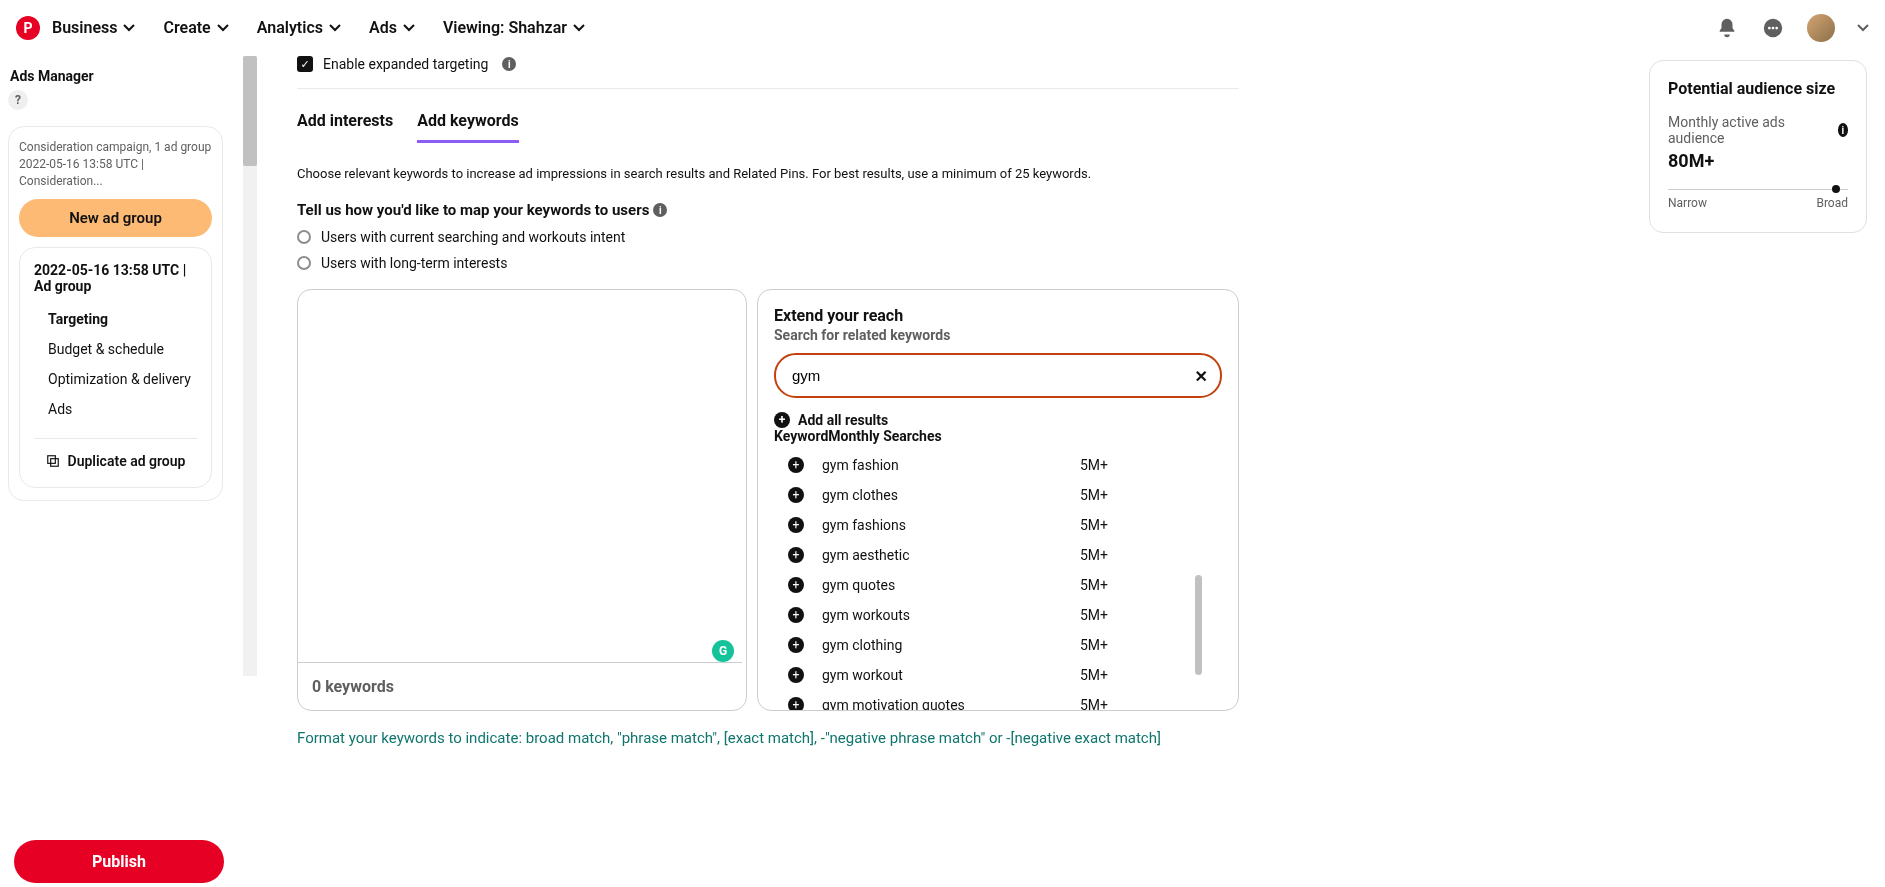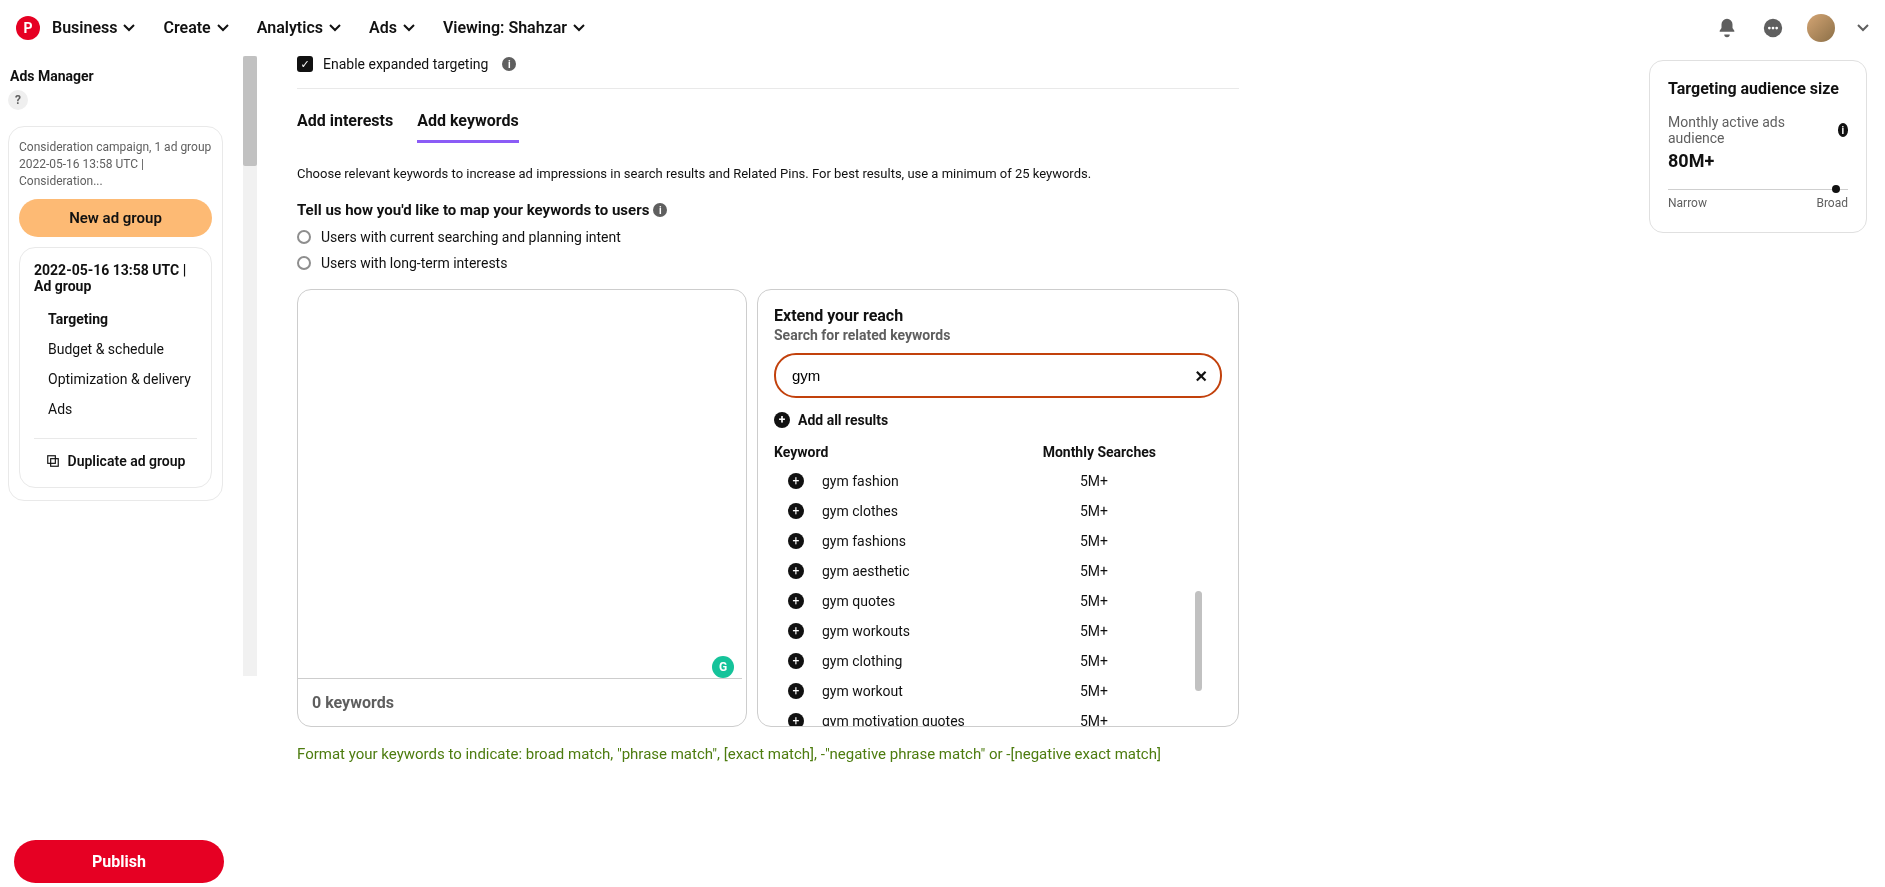--- a/index.html
+++ b/index.html
@@ -47,28 +47,28 @@
 .panel-left-footer { position: absolute; bottom: 0; left: 0; right: 4px; border-top: 1px solid #cdcdcd; padding: 14px 14px; font-weight: 700; font-size: 16px; color: #5f5f5f; }
 .grammarly { position: absolute; right: 12px; bottom: 48px; width: 22px; height: 22px; border-radius: 50%; background: #15c39a; display: flex; align-items: center; justify-content: center; color: #fff; font-size: 12px; font-weight: 700; }
 .panel-right { padding: 16px 16px 0 16px; }
 .pr-title { font-weight: 700; font-size: 16px; }
 .pr-sub { font-weight: 700; font-size: 14px; color: #5f5f5f; margin-top: 2px; }
 .search-wrap { position: relative; margin-top: 10px; }
 .search-input { width: 100%; border: 2px solid #c2410c; border-radius: 22px; padding: 12px 40px 12px 16px; font-size: 15px; outline: none; }
 .clear-x { position: absolute; right: 14px; top: 50%; transform: translateY(-50%); cursor: pointer; font-size: 16px; font-weight: 700; }
 .add-all { display: flex; align-items: center; gap: 8px; font-weight: 700; font-size: 14px; margin-top: 14px; cursor: pointer; }
 .plus-circle { width: 16px; height: 16px; border-radius: 50%; background: #111; color: #fff; display: flex; align-items: center; justify-content: center; font-size: 12px; }
-.kw-head { display: flex; justify-content: space-between; font-weight: 700; font-size: 14px; margin-top: 16px; padding-right: 66px; }
+.kw-head { display: flex; font-weight: 700; font-size: 14px; padding-right: 66px; }
 .kw-list { margin-top: 6px; position: relative; max-height: 260px; overflow: hidden; }
 .kw-row { display: flex; align-items: center; gap: 18px; padding: 7px 0 7px 14px; font-size: 14px; }
 .kw-row .plus-circle { flex: 0 0 auto; cursor: pointer; }
 .kw-name { flex: 0 0 240px; }
 .kw-count { color: #111; }
 .kw-scroll { position: absolute; right: 20px; top: 125px; width: 7px; height: 100px; background: #c1c1c1; border-radius: 4px; }
-.format-note { font-size: 15px; color: #4d7c0f; margin-top: 18px; }
+.format-note { font-size: 15px; color: #0f766e; margin-top: 18px; }
 .right-col { width: 236px; padding: 4px 18px 0 0; }
 .aud-card { border: 1px solid #e0e0e0; border-radius: 14px; padding: 18px 18px 22px 18px; }
 .aud-title { font-weight: 700; font-size: 16px; }
 .aud-sub { font-size: 14px; color: #5f5f5f; margin-top: 16px; display: flex; align-items: center; gap: 36px; }
 .aud-val { font-weight: 700; font-size: 18px; margin-top: 4px; }
 .slider { position: relative; margin-top: 18px; }
 .slider-track { height: 1px; background: #cfcfcf; }
 .slider-dot { position: absolute; right: 8px; top: -4px; width: 8px; height: 8px; border-radius: 50%; background: #111; }
 .slider-labels { display: flex; justify-content: space-between; font-size: 12px; color: #5f5f5f; margin-top: 6px; }
 .footer-spacer { height: 60px; }
@@ -181,21 +181,21 @@
 
       <div class="desc">Choose relevant keywords to increase ad impressions in search results and Related Pins. For best results, use a minimum of 25 keywords.</div>
 
       <div class="q-heading">
         <span>Tell us how you'd like to map your keywords to users</span>
         <span class="info-badge" style="background:#5f5f5f">i</span>
       </div>
 
       <div class="radio-row">
         <div class="radio"></div>
-        <span>Users with current searching and planning intent</span>
+        <span>Users with current searching and workouts intent</span>
       </div>
       <div class="radio-row">
         <div class="radio"></div>
         <span>Users with long-term interests</span>
       </div>
 
       <div class="split">
         <div class="panel">
           <div class="grammarly">G</div>
           <div class="panel-left-footer">0 keywords</div>
@@ -266,21 +266,21 @@
         </div>
       </div>
 
       <div class="format-note">Format your keywords to indicate: broad match, "phrase match", [exact match], -"negative phrase match" or -[negative exact match]</div>
       <div class="footer-spacer"></div>
     </div>
   </div>
 
   <div class="right-col">
     <div class="aud-card">
-      <div class="aud-title">Targeting audience size</div>
+      <div class="aud-title">Potential audience size</div>
       <div class="aud-sub">
         <span>Monthly active ads audience</span>
         <span class="info-badge-dark">i</span>
       </div>
       <div class="aud-val">80M+</div>
       <div class="slider">
         <div class="slider-track"></div>
         <div class="slider-dot"></div>
         <div class="slider-labels">
           <span>Narrow</span>

